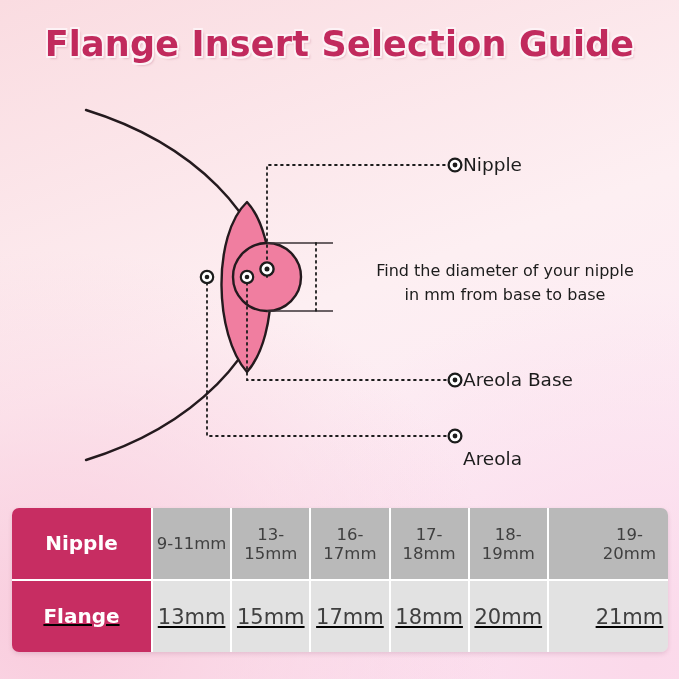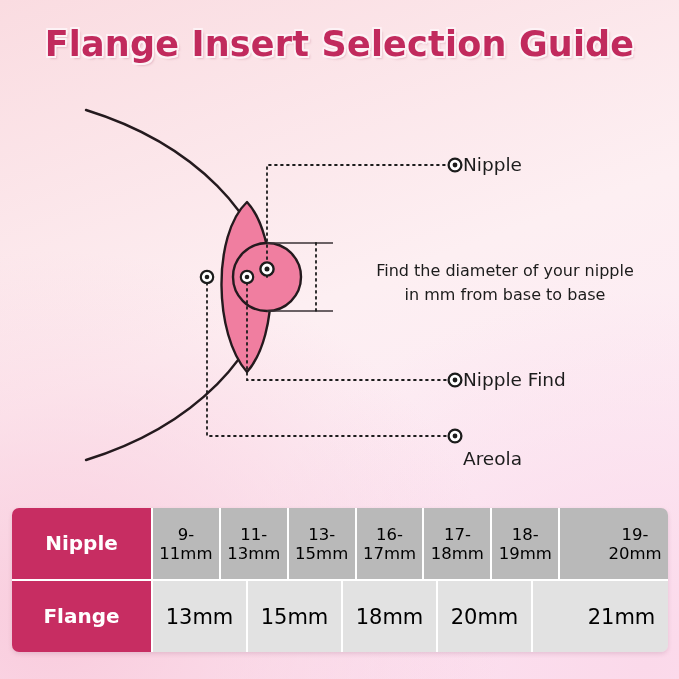--- a/index.html
+++ b/index.html
@@ -93,30 +93,30 @@
     border-radius: 7px;
     overflow: hidden;
     box-shadow: 0 2px 4px rgba(160,100,130,0.22);
   }
   .chart-row {
     display: flex;
     flex: 1 1 0;
     min-height: 0;
   }
   .chart-row.row-head { flex: 0 0 73px; }
-  .chart-row.row-body { flex: 0 0 71px; }
+  .chart-row.row-body { flex: 0 0 71px; text-decoration: underline; }
 
   .cell {
     display: flex;
     align-items: center;
     justify-content: center;
     text-align: center;
     box-sizing: border-box;
     font-size: 16.5px;
-    color: #000000;
+    color: #404040;
     border-right: 2px solid #ffffff;
     border-bottom: 2px solid #ffffff;
     padding: 0 2px;
   }
   .cell:last-child { border-right: none; padding-left: 44px; }
   .chart-row:last-child .cell { border-bottom: none; }
 
   .cell.rowhead {
     flex: 0 0 141px;
     background: #c72d62;
@@ -187,52 +187,52 @@
       <circle cx="455" cy="300" r="2.4" fill="#1c1c1c"></circle>
     </g>
     <g>
       <circle cx="455" cy="356" r="6.4" fill="#ffffff" stroke="#1c1c1c" stroke-width="2.3"></circle>
       <circle cx="455" cy="356" r="2.4" fill="#1c1c1c"></circle>
     </g>
   </svg>
 
   <div class="diag-label" id="label-nipple">Nipple</div>
 
-  <div class="diag-label" id="label-nipple-base">Nipple Find</div>
+  <div class="diag-label" id="label-nipple-base">Areola Base</div>
 
   <div class="diag-label" id="label-areola">Areola</div>
 
   <div id="measure-note">
     <span>Find the diameter of your nipple</span>
     <span>in mm from base to base</span>
   </div>
 
   <div id="chart">
 
     <div class="chart-row row-head">
       <div class="cell rowhead">
         <div>
           <span class="stack">Nipple</span>
         </div>
       </div>
       <div class="cell data">9-11mm</div>
-      <div class="cell data">11-13mm</div>
       <div class="cell data">13-15mm</div>
       <div class="cell data">16-17mm</div>
       <div class="cell data">17-18mm</div>
       <div class="cell data">18-19mm</div>
       <div class="cell data">19-20mm</div>
     </div>
 
     <div class="chart-row row-body">
       <div class="cell rowhead">
         <span class="stack">Flange</span>
       </div>
       <div class="cell data">13mm</div>
       <div class="cell data">15mm</div>
+      <div class="cell data">17mm</div>
       <div class="cell data">18mm</div>
       <div class="cell data">20mm</div>
       <div class="cell data">21mm</div>
     </div>
 
   </div>
 
 </div>
 
 </body></html>

